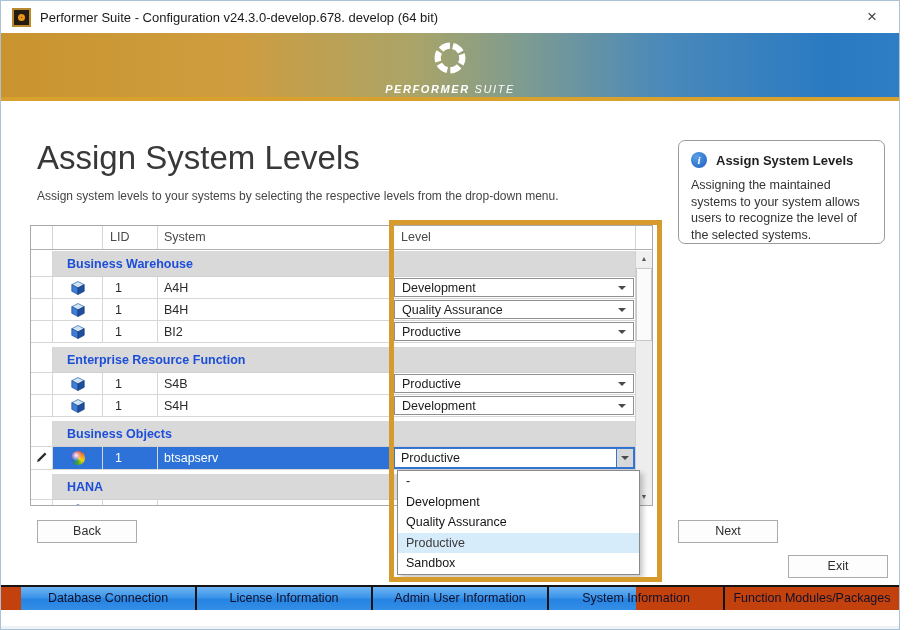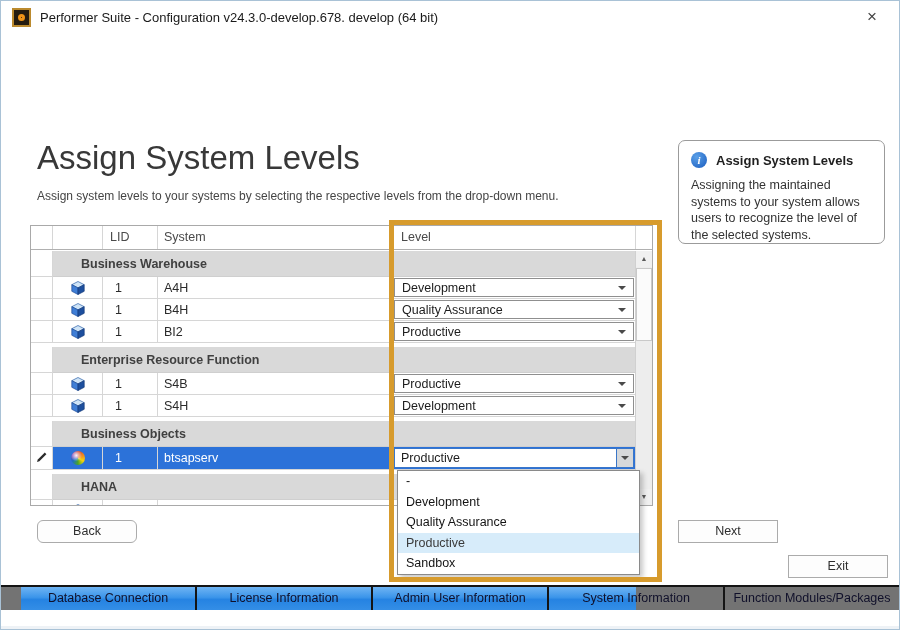--- a/index.html
+++ b/index.html
@@ -48,22 +48,22 @@
   .hc.h-rowhdr{ width:22px; } .hc.h-icon{ width:50px; } .hc.h-lid{ width:55px; padding-left:7px; }
   .hc.h-system{ width:234px; padding-left:6px; } .hc.h-level{ width:244px; padding-left:9px; }
   .hc.h-sb{ flex:1; border-right:none; }
   .tbody { position:absolute; left:0; top:25px; width:605px; bottom:0; overflow:hidden; }
 
   .row { display:flex; }
   .row .c { border-right:1px solid #d6d6d6; border-bottom:1px solid #d6d6d6; }
   .c.rowhdr { width:22px; background:#fff; display:flex; align-items:center; justify-content:center; }
   .row.group { height:26px; }
   .row.group .gname { flex:1; background:#d9d9d9; border-bottom:1px solid #cfcfcf;
-                      font-size:12.5px; font-weight:bold; color:#404040;
-                      display:flex; align-items:center; padding-left:28px; }
+                      font-size:12.5px; font-weight:bold; color:#1d4ed8;
+                      display:flex; align-items:center; padding-left:14px; }
   .spacer { height:4px; background:#fff; }
   .row.data { height:22px; font-size:12.5px; color:#2a2a2a; }
   .row.data.selected { height:23px; }
   .c.icon { width:50px; display:flex; align-items:center; justify-content:center; }
   .c.lid { width:55px; display:flex; align-items:center; padding-left:12px; }
   .c.system { width:234px; display:flex; align-items:center; padding-left:6px; }
   .c.level { flex:1; position:relative; border-right:none; }
   .row.data.selected .c.icon, .row.data.selected .c.lid,
   .row.data.selected .c.system, .row.data.selected .c.level { background:#2c72d9; color:#fff; }
 
@@ -100,25 +100,25 @@
 
   
   .dd-list { position:absolute; left:396px; top:469px; width:243px; background:#fff;
              border:1px solid #8a8a8a; box-shadow:3px 3px 5px rgba(0,0,0,.22); z-index:40; }
   .dd-item { height:20.6px; line-height:20.6px; padding-left:8px; font-size:12.5px; color:#141414; }
   .dd-item.hl { background:#d7ecfa; color:#3a3a3a; }
 
   
   .btn { position:absolute; top:519px; width:100px; height:23px; background:#fdfdfd;
          border:1px solid #ababab; font-size:12.5px; color:#2e2e2e; text-align:center; line-height:21px; }
-  .btn-back { left:36px;border-radius:6px; } .btn-next { left:677px; } .btn-exit { left:787px;margin-top:35px; }
+  .btn-back { left:36px; } .btn-next { left:677px; } .btn-exit { left:787px;margin-top:35px; }
 
   
   .tabbar { position:absolute; left:0; top:584px; width:100%; height:25px; display:flex;
-            border-top:2px solid #141414; background:#737373;padding-left:20px; }
+            border-top:2px solid #141414; background:#c2410c;padding-left:20px; }
   .tab { flex:1; position:relative; border-right:2px solid #141414; text-align:center;
          font-size:12.5px; color:#10102a; line-height:22px; overflow:hidden; }
   .tab:last-child { border-right:none; }
   .tab span { position:relative; z-index:2; }
   .tab.complete { background:linear-gradient(180deg,#6fb4f3 0%,#3b95ea 45%,#2583e2 55%,#348ee6 100%); }
   .tab.partial::before { content:''; position:absolute; left:0; top:0; bottom:0; width:50%;
          background:linear-gradient(180deg,#6fb4f3 0%,#3b95ea 45%,#2583e2 55%,#348ee6 100%); }
   .bottom-strip { position:absolute; left:0; top:625px; width:100%; height:5px; background:#eef2f6; }
 </style>
 </head>
@@ -127,20 +127,28 @@
 <div class="window">
 
   <div class="titlebar">
     <div class="app-icon">
         <div class="ring"></div>
       </div>
     <div class="title-text">Performer Suite - Configuration v24.3.0-develop.678. develop (64 bit)</div>
     <div class="close-btn">×</div>
   </div>
 
+  <div class="banner">
+    <div class="logo-wrap">
+      <svg width="38" height="38" viewBox="0 0 40 40">
+        <circle cx="20" cy="20" r="13" fill="none" stroke="#ffffff" stroke-width="6.5" stroke-dasharray="10.5 3.1" transform="rotate(-18 20 20)"></circle>
+      </svg>
+      <div class="brand-text"><span class="strong">PERFORMER</span><span> SUITE</span></div>
+    </div>
+  </div>
 
   <div class="page-title">Assign System Levels</div>
   <div class="page-desc">Assign system levels to your systems by selecting the respective levels from the drop-down menu.</div>
 
   <div class="infobox">
     <div class="ib-head">
       <div class="info-icon">i</div>
       <div class="ib-title">Assign System Levels</div>
     </div>
     <div class="ib-text">Assigning the maintained systems to your system allows users to recognize the level of the selected systems.</div>

